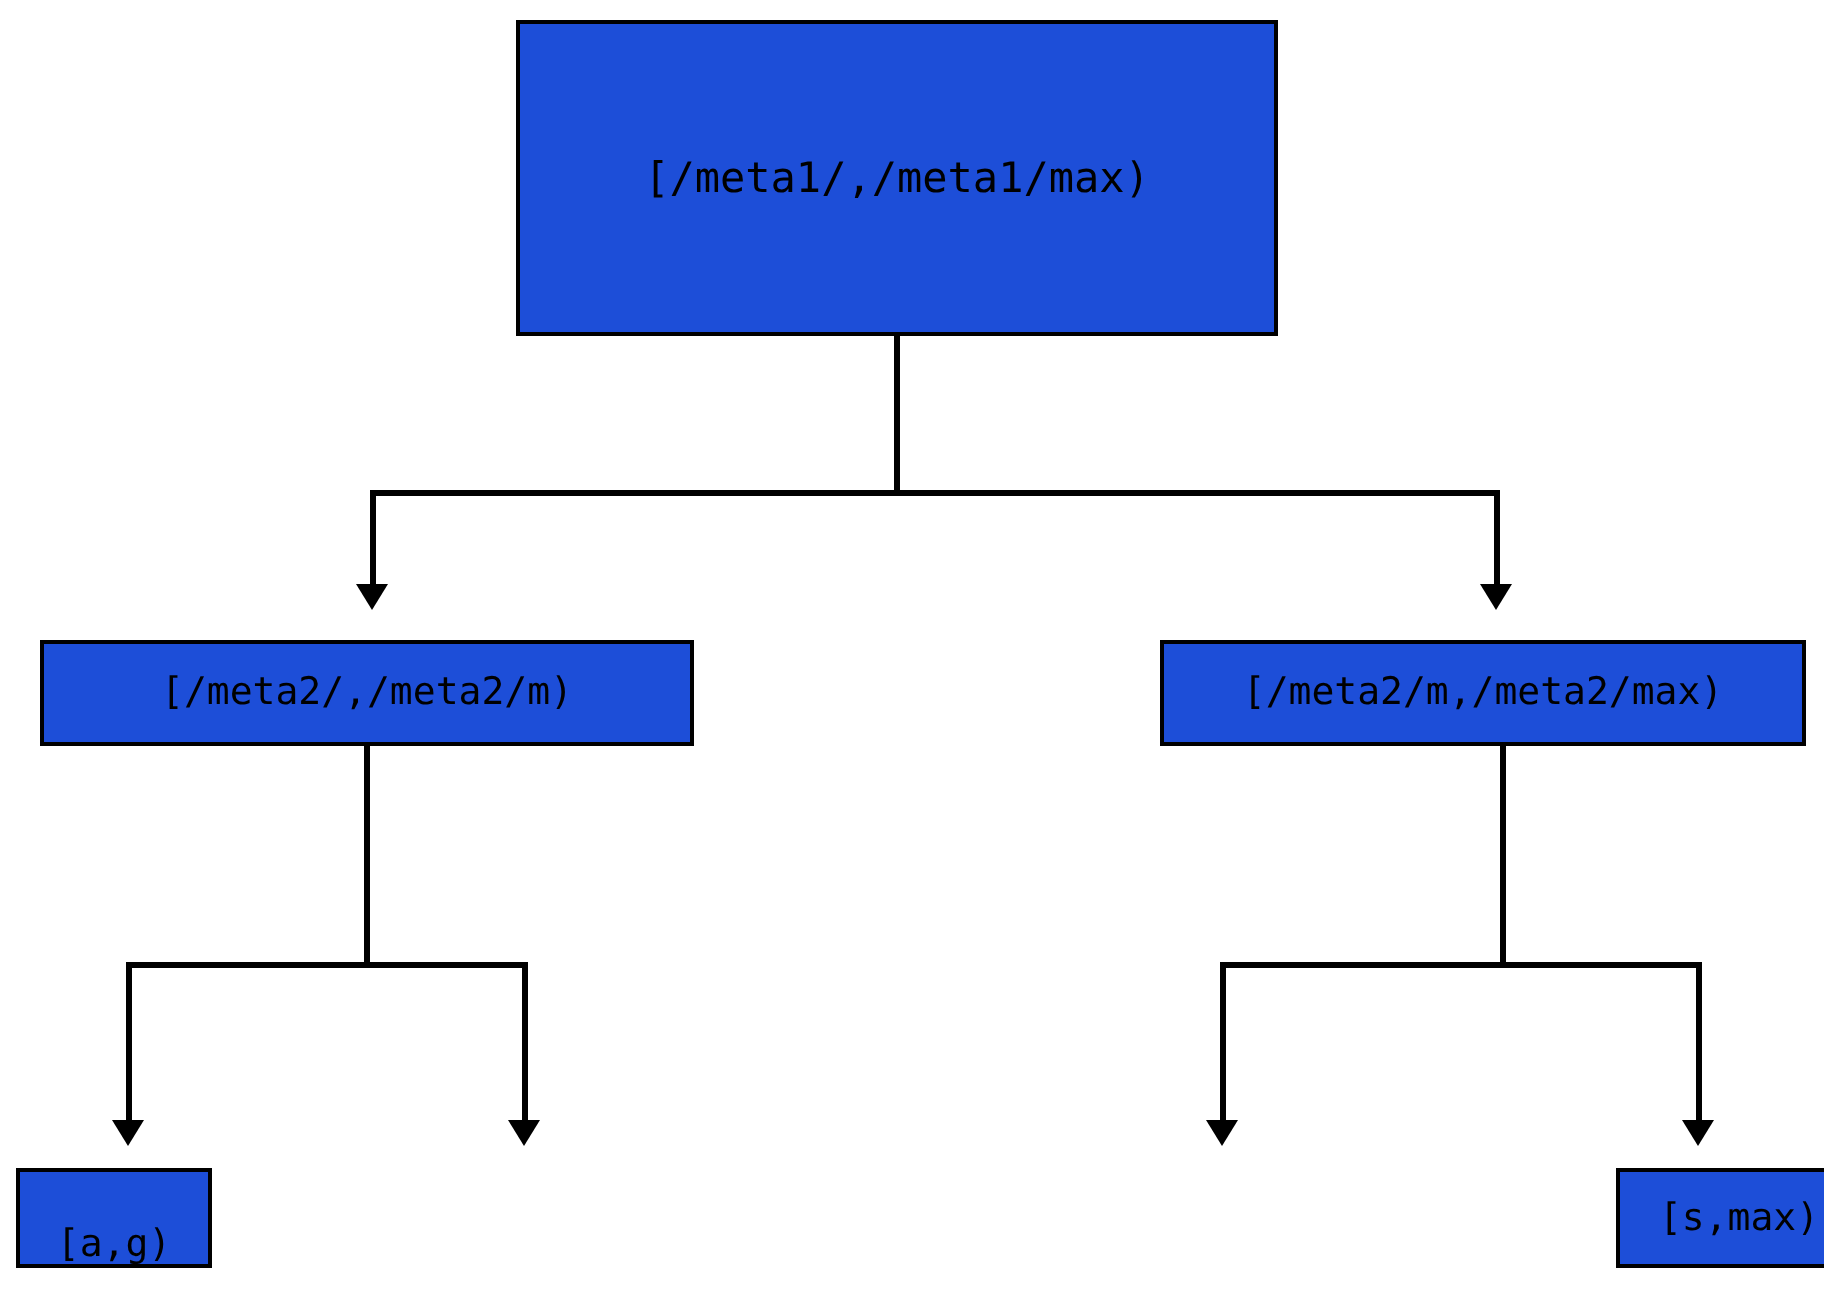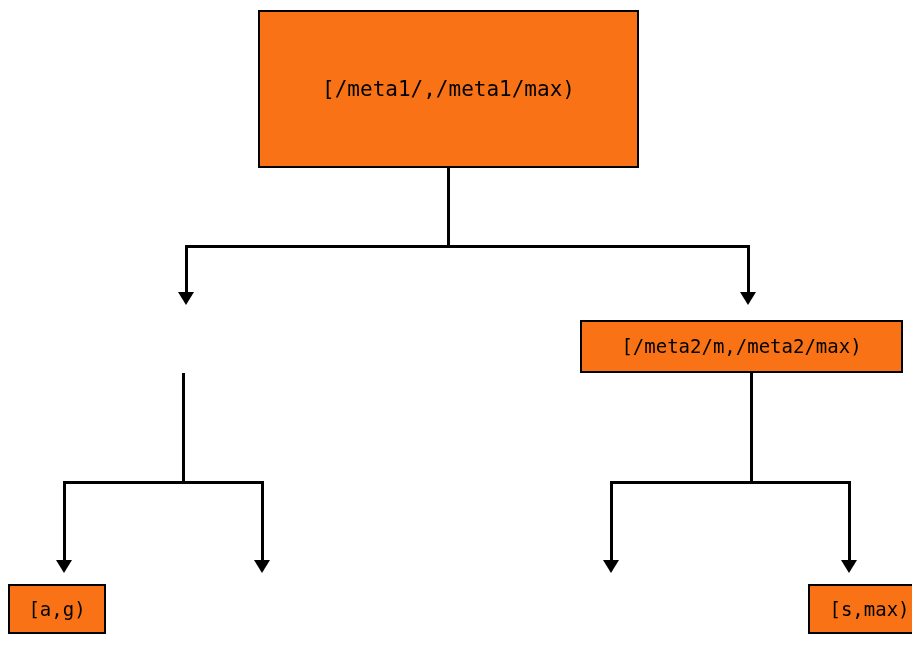--- a/index.html
+++ b/index.html
@@ -12,21 +12,21 @@
     width: 912px;
     height: 652px;
     background: #ffffff;
     overflow: hidden;
     font-family: "DejaVu Sans Mono", "Liberation Mono", monospace;
   }
   .node {
     position: absolute;
     box-sizing: border-box;
     border: 2px solid #000000;
-    background: #f97316;
+    background: #1d4ed8;
     display: flex;
     align-items: center;
     justify-content: center;
     color: #000000;
     white-space: pre;
   }
   .node-label {
     display: block;
     line-height: 1;
     letter-spacing: 0px;
@@ -64,40 +64,43 @@
   <div class="edge-v" style="left:447px; top:168px; height:79px;"></div>
 
   <div class="edge-h" style="left:185px; top:245px; width:565px;"></div>
 
   <div class="edge-v" style="left:185px; top:245px; height:49px;"></div>
   <div class="arrowhead" style="left:178px; top:292px;"></div>
 
   <div class="edge-v" style="left:747px; top:245px; height:49px;"></div>
   <div class="arrowhead" style="left:740px; top:292px;"></div>
 
+  <div class="node branch" style="left:20px; top:320px; width:327px; height:53px;">
+    <span class="node-label">[/meta2/,/meta2/m)</span>
+  </div>
 
   <div class="node branch" style="left:580px; top:320px; width:323px; height:53px;text-align:center;">
     <span class="node-label">[/meta2/m,/meta2/max)</span>
   </div>
 
   <div class="edge-v" style="left:182px; top:373px; height:111px;"></div>
   <div class="edge-h" style="left:63px; top:481px; width:201px;"></div>
   <div class="edge-v" style="left:63px; top:481px; height:82px;"></div>
   <div class="arrowhead" style="left:56px; top:560px;"></div>
   <div class="edge-v" style="left:261px; top:481px; height:82px;"></div>
   <div class="arrowhead" style="left:254px; top:560px;"></div>
 
   <div class="edge-v" style="left:750px; top:373px; height:111px;"></div>
   <div class="edge-h" style="left:610px; top:481px; width:241px;"></div>
   <div class="edge-v" style="left:610px; top:481px; height:82px;"></div>
   <div class="arrowhead" style="left:603px; top:560px;"></div>
   <div class="edge-v" style="left:848px; top:481px; height:82px;"></div>
   <div class="arrowhead" style="left:841px; top:560px;"></div>
 
-  <div class="node leaf" style="left:8px; top:584px; width:98px; height:50px;">
+  <div class="node leaf" style="left:8px; top:584px; width:98px; height:50px;align-items:flex-end;">
     <span class="node-label">[a,g)</span>
   </div>
 
 
 
   <div class="node leaf" style="left:780px; top:584px; width:123px; height:50px;margin-left:28px;">
     <span class="node-label">[s,max)</span>
   </div>
 
 </div>

